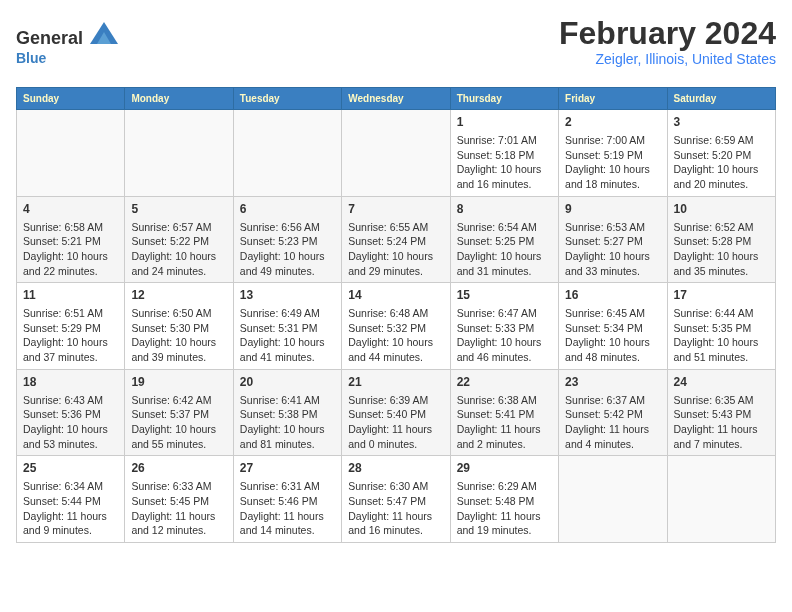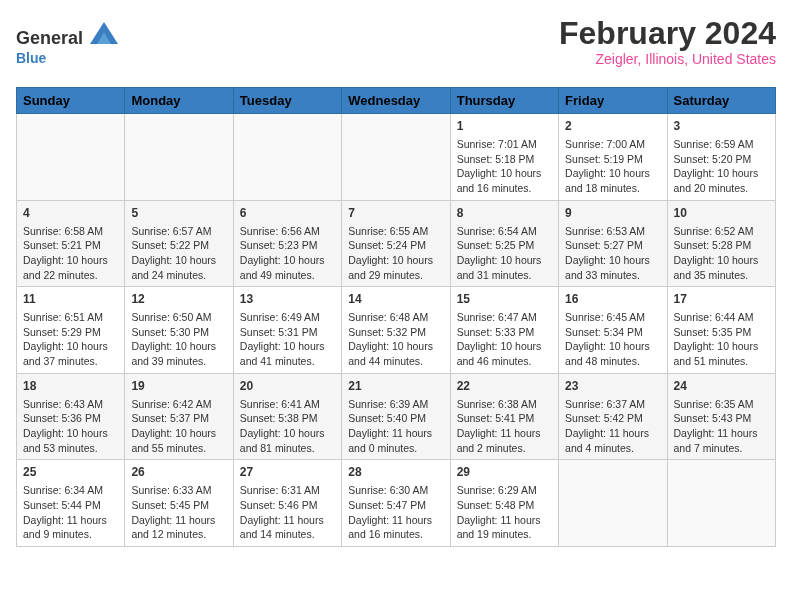--- a/index.html
+++ b/index.html
@@ -39,33 +39,33 @@
       text-align: right;
     }
     .main-title {
       font-size: 32px;
       font-weight: bold;
       color: #333;
       line-height: 1.1;
     }
     .subtitle {
       font-size: 14px;
-      color: #ec4899;
+      color: #3b82f6;
     }
     table {
       width: 100%;
       border-collapse: collapse;
       font-size: 11px;
     }
     thead tr th {
       background-color: #3a7fc1;
-      color: #000000;
+      color: #fef9c3;
       text-align: left;
       padding: 5px 6px;
-      font-size: 13px;
+      font-size: 10px;
       font-weight: bold;
       border: 1px solid #2e6da3;
     }
     tbody tr td {
       vertical-align: top;
       padding: 4px 6px;
       border: 1px solid #ccc;
       background: #fff;
       height: 80px;
       width: calc(100% / 7);

